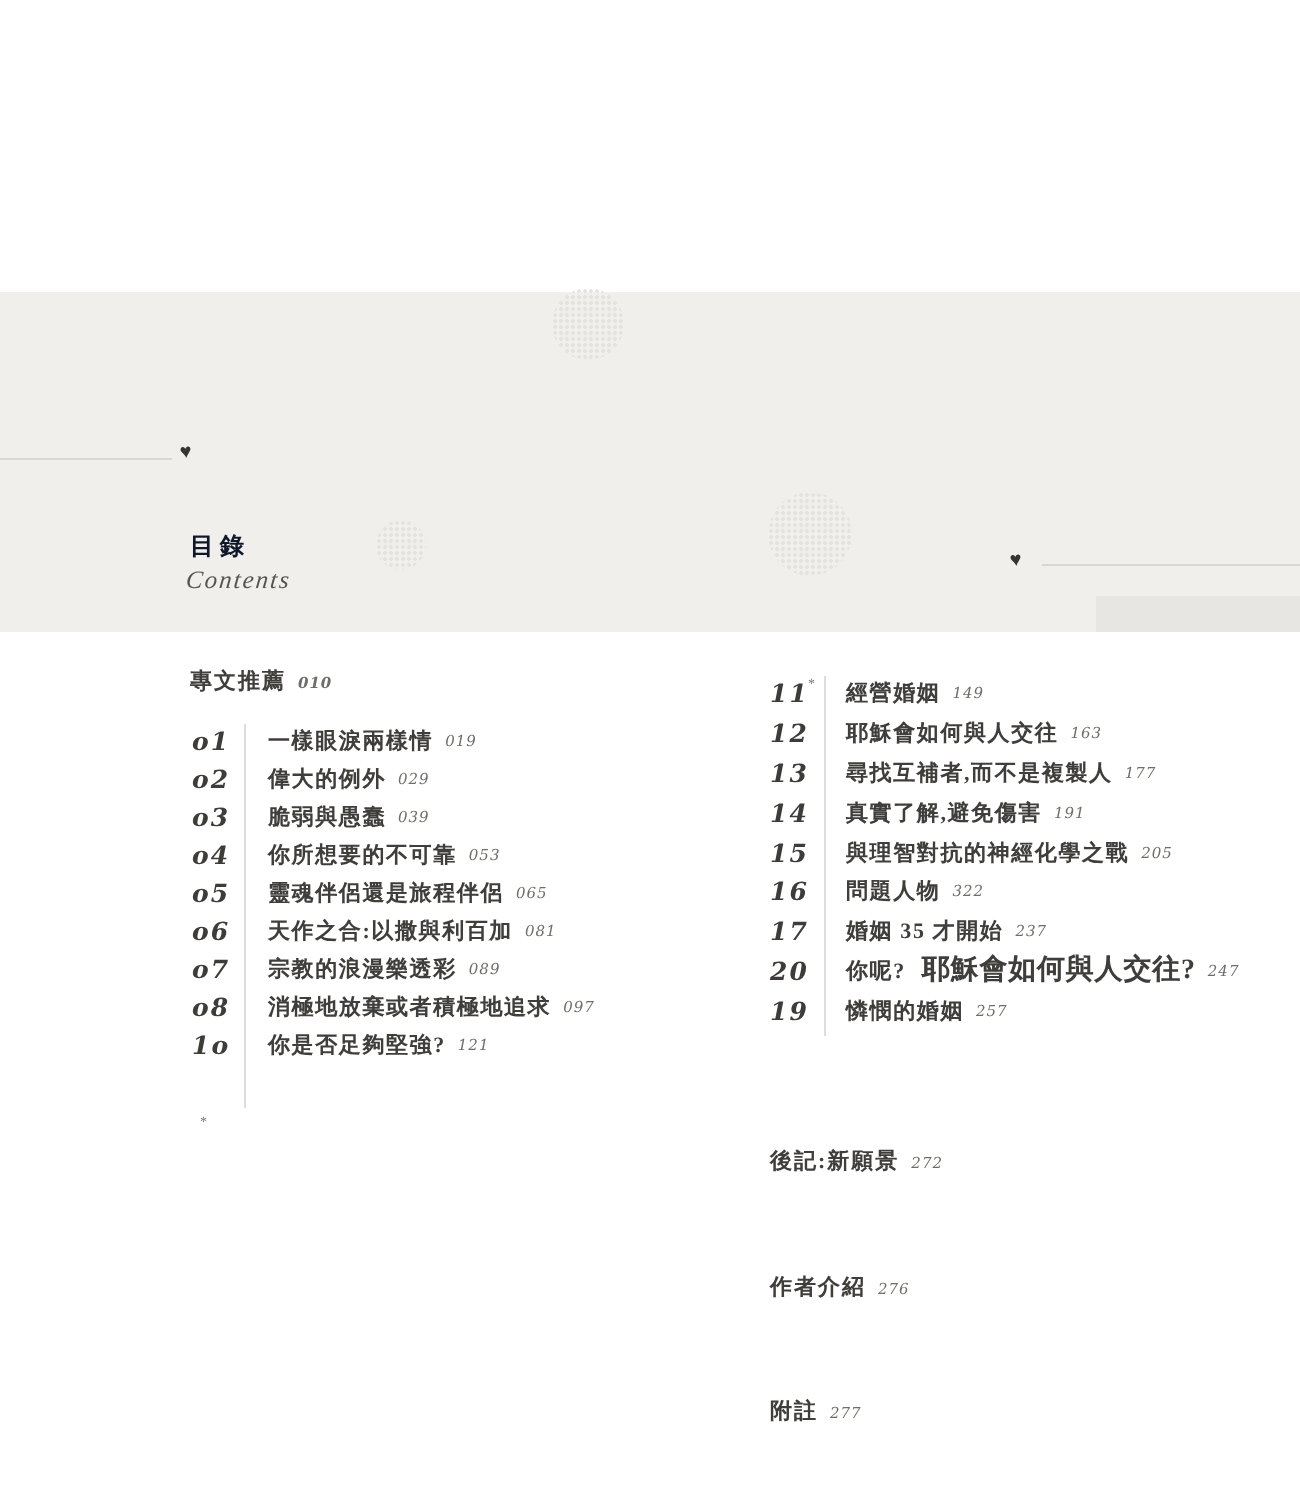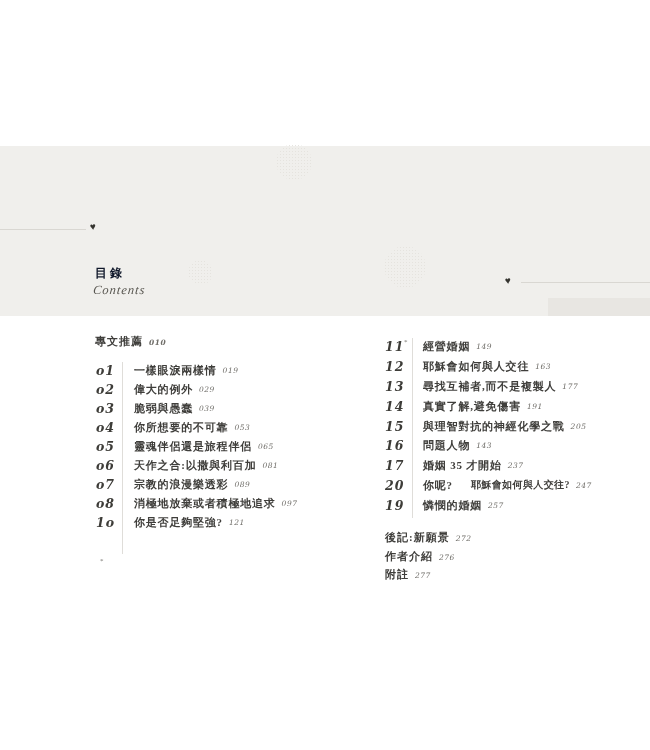--- a/index.html
+++ b/index.html
@@ -68,36 +68,36 @@
   #right-list .toc-row{height:19.8px;}
   .toc-row{display:flex;align-items:center;height:19px;white-space:nowrap;}
   .toc-row .num{
     flex:0 0 27px;font-style:italic;font-size:12.5px;letter-spacing:1px;
     color:#3d3c38;font-family:"DejaVu Serif","Liberation Serif",serif;font-weight:bold;
   }
   .toc-row .title{
     margin-left:11px;font-weight:bold;font-size:11px;letter-spacing:.8px;color:var(--ink);
   }
   .toc-row .subtitle{
-    margin-left:18px;font-weight:bold;font-size:10px;letter-spacing:.4px;color:var(--ink);
+    margin-left:8px;font-weight:bold;font-size:14px;letter-spacing:.4px;color:var(--ink);
   }
   .toc-row .subtitle:empty{display:none;}
   .pg{
     margin-left:6px;font-style:italic;font-size:7.5px;letter-spacing:.5px;color:var(--soft-ink);
     font-family:"DejaVu Serif","Liberation Serif",serif;
   }
 
   
   .vdiv{position:absolute;width:1px;background:var(--line);opacity:.85;}
   .vdiv-left{left:122px;top:362px;height:192px;}
   .vdiv-right{left:412px;top:338px;height:180px;}
 
   
   #back-list{position:absolute;left:385px;top:527px;}
-  .back-row{height:18.5px;line-height:18.5px;white-space:nowrap;}
+  .back-row{height:18.5px;line-height:18.5px;white-space:nowrap;margin-top:44px;}
   .back-row .title{font-weight:bold;font-size:11px;letter-spacing:1px;color:var(--ink);}
 
   .asterisk{position:absolute;font-size:7px;color:#7a7873;line-height:7px;}
   .ast-left{left:100px;top:558px;}
   .ast-right{left:404px;top:339px;}
 </style>
 </head>
 <body>
 
 <div id="canvas">
@@ -224,21 +224,21 @@
       <span class="num">15</span>
       <span class="title">與理智對抗的神經化學之戰</span>
 
       <span class="pg">205</span>
     </div>
 
     <div class="toc-row">
       <span class="num">16</span>
       <span class="title">問題人物</span>
 
-      <span class="pg">143</span>
+      <span class="pg">322</span>
     </div>
 
     <div class="toc-row">
       <span class="num">17</span>
       <span class="title">婚姻 35 才開始</span>
 
       <span class="pg">237</span>
     </div>
 
     <div class="toc-row">

